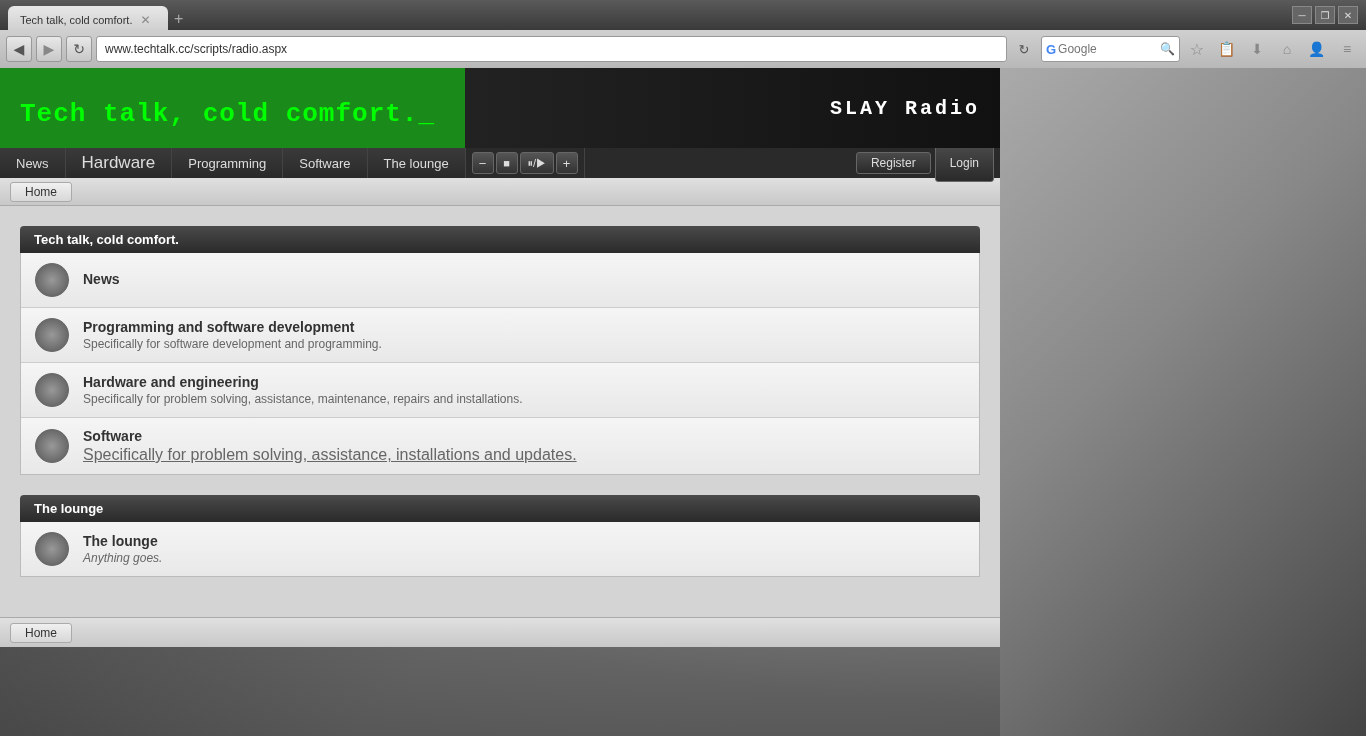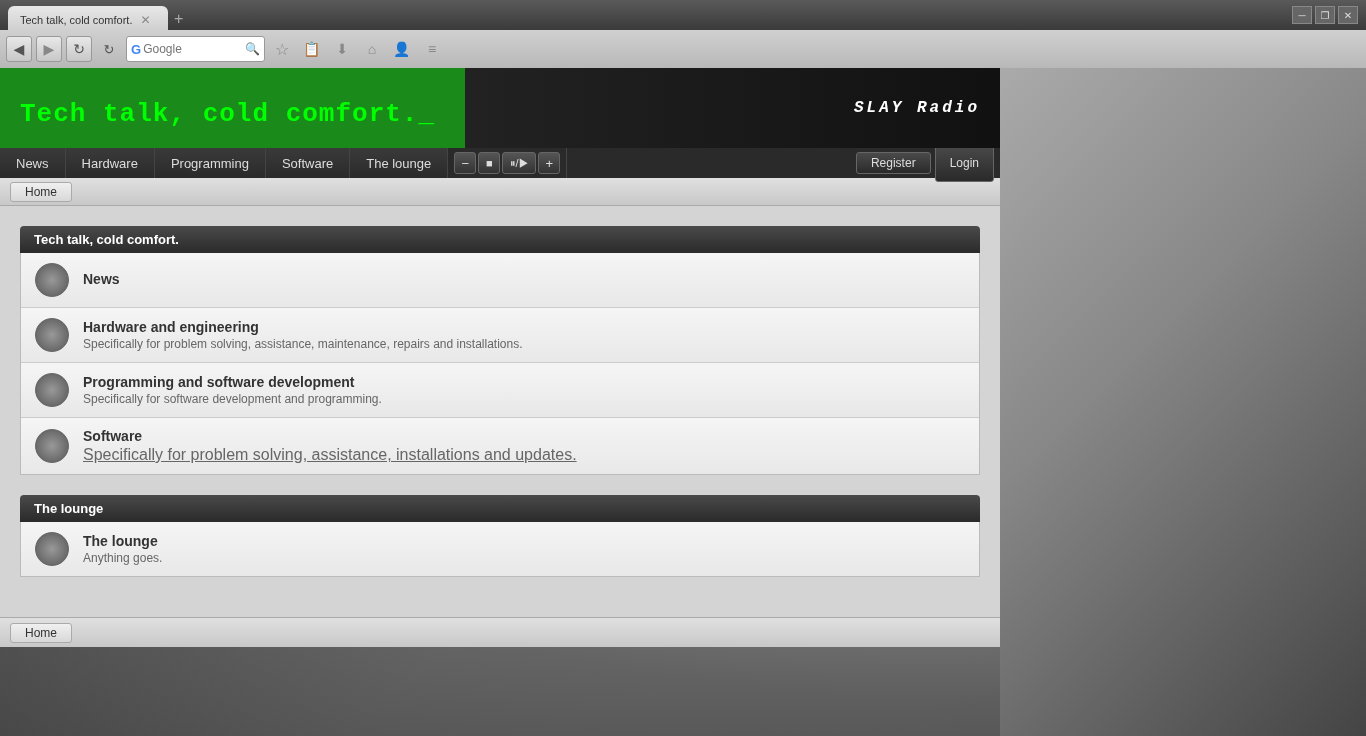--- a/index.html
+++ b/index.html
@@ -25,20 +25,21 @@
     <div style="background:#666;border:1px solid #888;color:#ddd;width:20px;height:18px;font-size:10px;display:flex;align-items:center;justify-content:center;cursor:pointer;">─</div>
     <div style="background:#666;border:1px solid #888;color:#ddd;width:20px;height:18px;font-size:10px;display:flex;align-items:center;justify-content:center;cursor:pointer;">❐</div>
     <div style="background:#666;border:1px solid #888;color:#ddd;width:20px;height:18px;font-size:10px;display:flex;align-items:center;justify-content:center;cursor:pointer;">✕</div>
   </div>
 </div>
 
 <div style="background:linear-gradient(to bottom,#d0d0d0,#b8b8b8);height:38px;display:flex;align-items:center;padding:0 6px;gap:4px;">
   <div style="background:linear-gradient(to bottom,#e8e8e8,#c8c8c8);border:1px solid #999;border-radius:3px;width:26px;height:26px;display:flex;align-items:center;justify-content:center;cursor:pointer;color:#555;font-size:14px;">◀</div>
   <div style="background:linear-gradient(to bottom,#e8e8e8,#c8c8c8);border:1px solid #999;border-radius:3px;width:26px;height:26px;display:flex;align-items:center;justify-content:center;cursor:pointer;color:#888;font-size:14px;">▶</div>
   <div style="background:linear-gradient(to bottom,#e8e8e8,#c8c8c8);border:1px solid #999;border-radius:3px;width:26px;height:26px;display:flex;align-items:center;justify-content:center;cursor:pointer;color:#555;font-size:14px;">↻</div>
+  <input style="flex: 1 1 0%; height: 26px; border: 1px solid rgb(153, 153, 153); border-radius: 3px; padding: 0px 8px; font-size: 12px; background: white; color: rgb(51, 51, 51);" value="www.techtalk.cc/scripts/radio.aspx" readonly="">
   <div style="width:26px;height:26px;display:flex;align-items:center;justify-content:center;cursor:pointer;color:#555;">↻</div>
   <div style="display:flex;align-items:center;border:1px solid #999;border-radius:3px;background:white;height:26px;padding:0 4px;gap:2px;">
     <span style="color:#4285f4;font-size:13px;font-weight:bold;">G</span>
     <input style="border: none; outline: none; font-size: 12px; width: 100px;" placeholder="Google">
     <span style="color:#555;font-size:12px;cursor:pointer;">🔍</span>
   </div>
   <div style="width:26px;height:26px;display:flex;align-items:center;justify-content:center;cursor:pointer;color:#888;font-size:16px;">☆</div>
   <div style="width:26px;height:26px;display:flex;align-items:center;justify-content:center;cursor:pointer;color:#888;font-size:14px;">📋</div>
   <div style="width:26px;height:26px;display:flex;align-items:center;justify-content:center;cursor:pointer;color:#888;font-size:14px;">⬇</div>
   <div style="width:26px;height:26px;display:flex;align-items:center;justify-content:center;cursor:pointer;color:#888;font-size:14px;">⌂</div>
@@ -50,29 +51,29 @@
 
   <div style="position:absolute;inset:0;background:radial-gradient(ellipse at 75% 40%, #b0b0b0 0%, #888 35%, #555 65%, #333 100%);opacity:0.8;"></div>
 
   <div style="position:absolute;left:0;top:0;width:1000px;height:100%;">
 
     <div style="width:1000px;height:80px;position:relative;overflow:hidden;background:#111;">
       <div style="position:absolute;left:0;top:0;width:465px;height:92px;background:#1a8a1a;display:flex;align-items:center;padding:0 20px;">
         <span style="font-family:'Courier New',monospace;font-size:26px;font-weight:bold;color:#00ff00;letter-spacing:1px;">Tech talk, cold comfort._</span>
       </div>
       <div style="position:absolute;left:465px;right:0;top:0;bottom:0;background:linear-gradient(to right,#222,#111);display:flex;align-items:center;justify-content:flex-end;padding-right:20px;">
-        <span style="font-family:'Courier New',monospace;font-size:16px;font-weight:bold;color:white;letter-spacing:3px;font-style:italic;">SLAY Radio</span>
+        <span style="font-family:'Courier New',monospace;font-size:20px;font-weight:bold;color:white;letter-spacing:3px;">SLAY Radio</span>
       </div>
     </div>
 
     <div style="background:#2a2a2a;height:30px;display:flex;align-items:stretch;width:1000px;">
       <div style="padding:0 16px;display:flex;align-items:center;color:#ddd;font-size:13px;cursor:pointer;border-right:1px solid #444;background:linear-gradient(to bottom,#3a3a3a,#2a2a2a);">
         <span>News</span>
       </div>
-      <div style="padding:0 16px;display:flex;align-items:center;color:#ddd;font-size:13px;cursor:pointer;border-right:1px solid #444;background:linear-gradient(to bottom,#3a3a3a,#2a2a2a);">
+      <div style="padding:0 16px;display:flex;align-items:center;color:#ddd;font-size:17px;cursor:pointer;border-right:1px solid #444;background:linear-gradient(to bottom,#3a3a3a,#2a2a2a);">
         <span>Hardware</span>
       </div>
       <div style="padding:0 16px;display:flex;align-items:center;color:#ddd;font-size:13px;cursor:pointer;border-right:1px solid #444;background:linear-gradient(to bottom,#3a3a3a,#2a2a2a);">
         <span>Programming</span>
       </div>
       <div style="padding:0 16px;display:flex;align-items:center;color:#ddd;font-size:13px;cursor:pointer;border-right:1px solid #444;background:linear-gradient(to bottom,#3a3a3a,#2a2a2a);">
         <span>Software</span>
       </div>
       <div style="padding:0 16px;display:flex;align-items:center;color:#ddd;font-size:13px;cursor:pointer;border-right:1px solid #444;background:linear-gradient(to bottom,#3a3a3a,#2a2a2a);">
         <span>The lounge</span>
@@ -105,51 +106,51 @@
           <div style="display:flex;align-items:center;padding:10px 14px;border-bottom:1px solid #ccc;background:linear-gradient(to bottom,#f5f5f5,#e8e8e8);cursor:pointer;">
             <div style="width:34px;height:34px;background:radial-gradient(circle,#999,#555);border-radius:50%;margin-right:14px;flex-shrink:0;border:1px solid #666;"></div>
             <div>
               <div style="font-size:14px;font-weight:bold;color:#333;margin-bottom:2px;">News</div>
             </div>
           </div>
 
           <div style="display:flex;align-items:center;padding:10px 14px;border-bottom:1px solid #ccc;background:linear-gradient(to bottom,#f5f5f5,#e8e8e8);cursor:pointer;">
             <div style="width:34px;height:34px;background:radial-gradient(circle,#999,#555);border-radius:50%;margin-right:14px;flex-shrink:0;border:1px solid #666;"></div>
             <div>
-              <div style="font-size:14px;font-weight:bold;color:#333;margin-bottom:2px;">Hardware and engineering</div>
-              <div style="font-size:12px;color:#666;">Specifically for problem solving, assistance, maintenance, repairs and installations.</div>
+              <div style="font-size:14px;font-weight:bold;color:#333;margin-bottom:2px;">Programming and software development</div>
+              <div style="font-size:12px;color:#666;">Specifically for software development and programming.</div>
             </div>
           </div>
 
           <div style="display:flex;align-items:center;padding:10px 14px;border-bottom:1px solid #ccc;background:linear-gradient(to bottom,#f5f5f5,#e8e8e8);cursor:pointer;">
             <div style="width:34px;height:34px;background:radial-gradient(circle,#999,#555);border-radius:50%;margin-right:14px;flex-shrink:0;border:1px solid #666;"></div>
             <div>
-              <div style="font-size:14px;font-weight:bold;color:#333;margin-bottom:2px;">Programming and software development</div>
-              <div style="font-size:12px;color:#666;">Specifically for software development and programming.</div>
+              <div style="font-size:14px;font-weight:bold;color:#333;margin-bottom:2px;">Hardware and engineering</div>
+              <div style="font-size:12px;color:#666;">Specifically for problem solving, assistance, maintenance, repairs and installations.</div>
             </div>
           </div>
 
           <div style="display:flex;align-items:center;padding:10px 14px;background:linear-gradient(to bottom,#f5f5f5,#e8e8e8);cursor:pointer;">
             <div style="width:34px;height:34px;background:radial-gradient(circle,#999,#555);border-radius:50%;margin-right:14px;flex-shrink:0;border:1px solid #666;"></div>
             <div>
               <div style="font-size:14px;font-weight:bold;color:#333;margin-bottom:2px;">Software</div>
               <div style="font-size:16px;color:#666;text-decoration:underline;">Specifically for problem solving, assistance, installations and updates.</div>
             </div>
           </div>
         </div>
       </div>
 
       <div style="margin-bottom:20px;">
         <div style="background:linear-gradient(to bottom,#4a4a4a,#2a2a2a);color:white;padding:6px 14px;font-size:13px;font-weight:bold;border-radius:4px 4px 0 0;">The lounge</div>
         <div style="background:#e8e8e8;border:1px solid #bbb;border-top:none;">
           <div style="display:flex;align-items:center;padding:10px 14px;background:linear-gradient(to bottom,#f5f5f5,#e8e8e8);cursor:pointer;">
             <div style="width:34px;height:34px;background:radial-gradient(circle,#999,#555);border-radius:50%;margin-right:14px;flex-shrink:0;border:1px solid #666;"></div>
             <div>
               <div style="font-size:14px;font-weight:bold;color:#333;margin-bottom:2px;">The lounge</div>
-              <div style="font-size:12px;color:#666;">Anything goes.</div>
+              <div style="font-size:12px;color:#666;font-style:italic;">Anything goes.</div>
             </div>
           </div>
         </div>
       </div>
 
     </div>
 
     <div style="background:linear-gradient(to bottom,#e0e0e0,#c8c8c8);height:30px;display:flex;align-items:center;padding:0 10px;gap:8px;border-top:1px solid #aaa;width:1000px;">
       <div style="background:linear-gradient(to bottom,#f0f0f0,#d8d8d8);border:1px solid #aaa;border-radius:3px;padding:2px 14px;font-size:12px;color:#333;cursor:pointer;">Home</div>
     </div>

